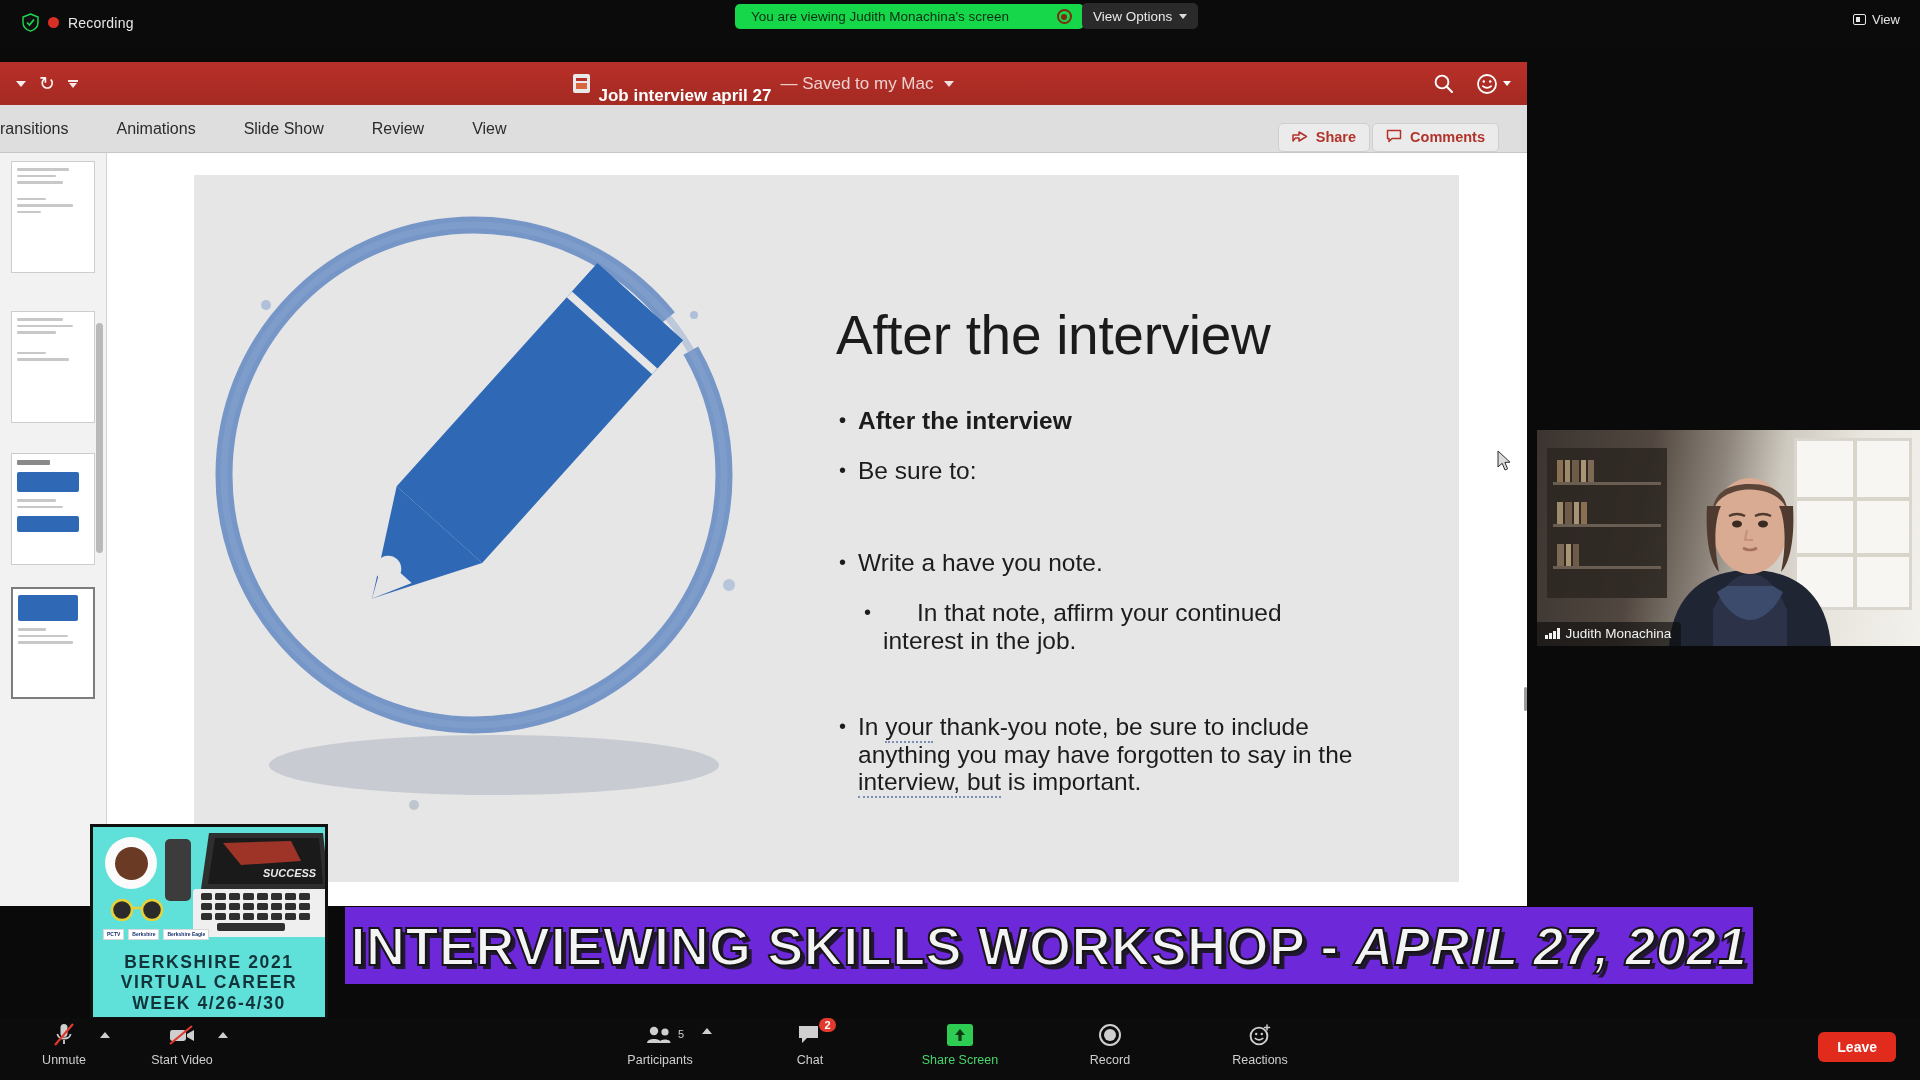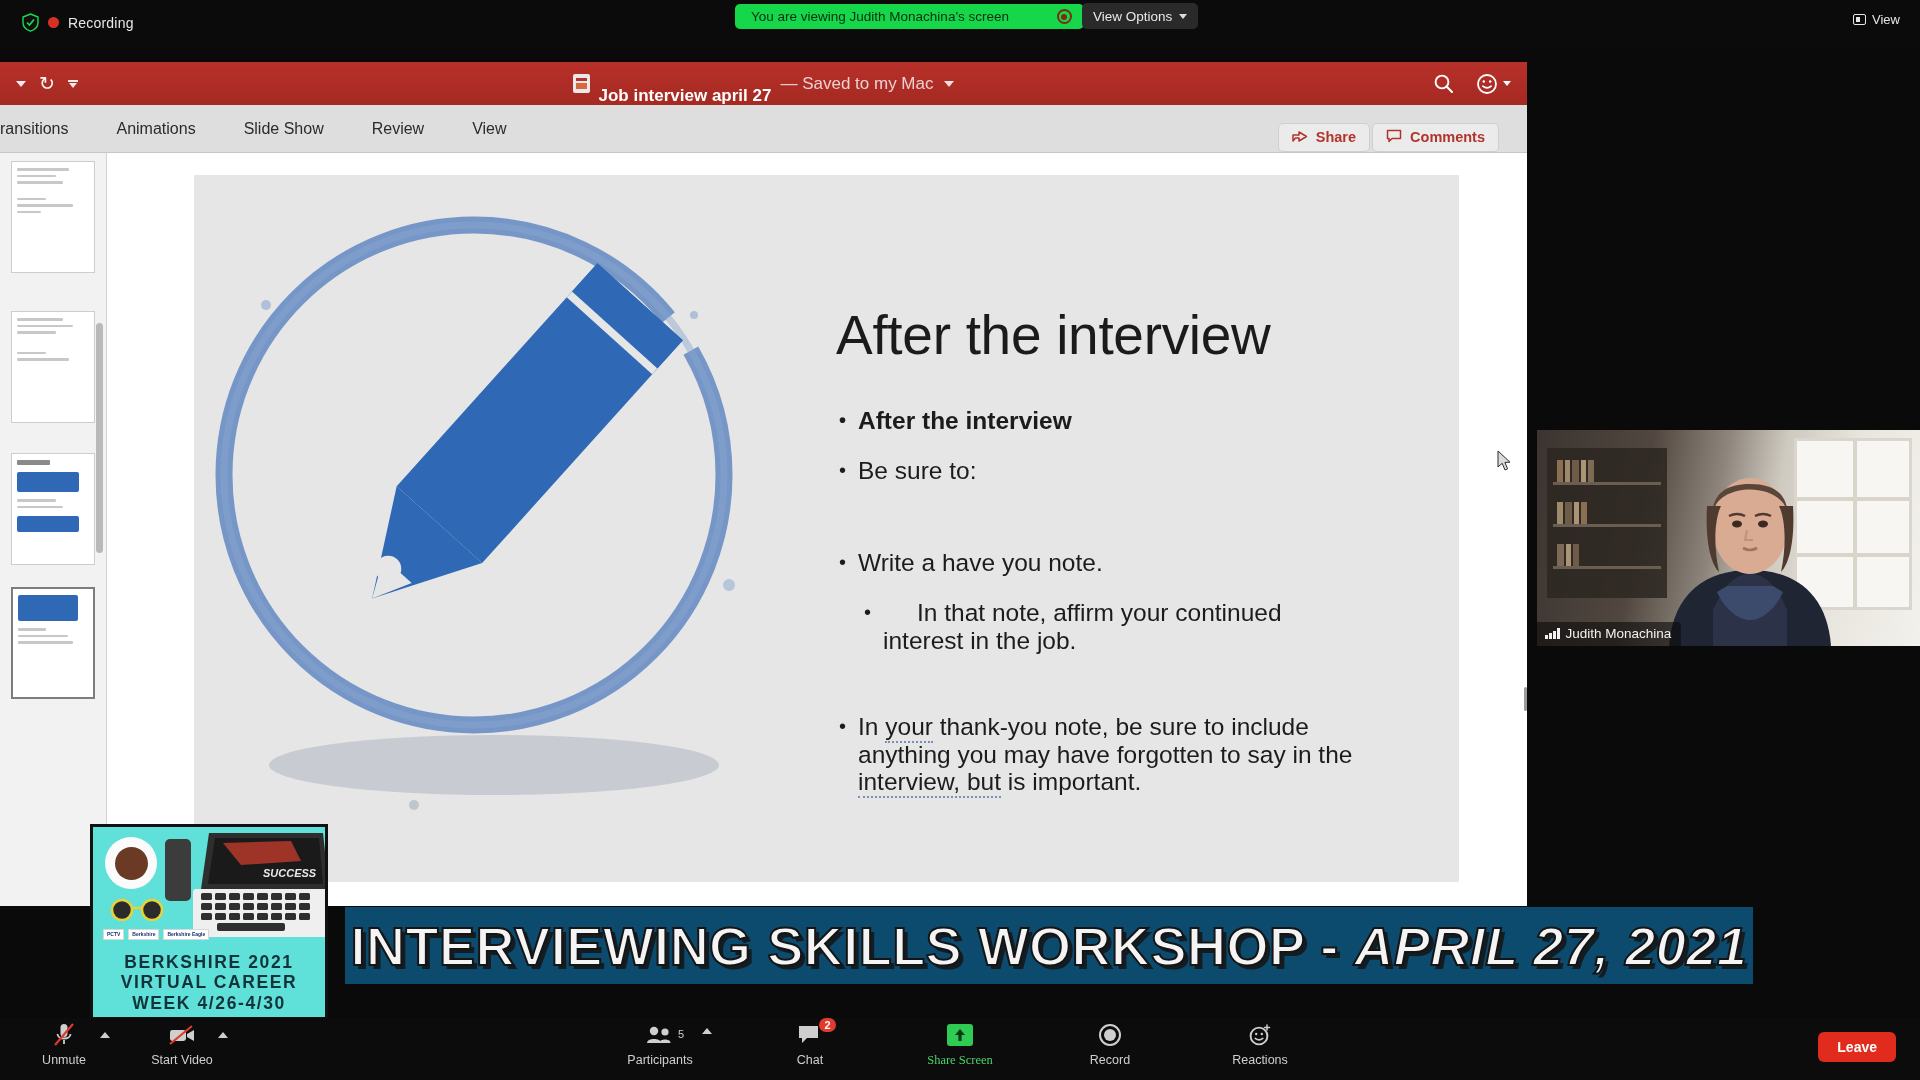--- a/index.html
+++ b/index.html
@@ -131,21 +131,21 @@
   .b-row.sub .txt { text-indent: 34px; }
   .gap-lg { height: 42px; }
   .gap-md { height: 58px; }
   .sp-red { border-bottom: 2.5px dotted #7b8fb5; padding-bottom: 1px; }
   .cursor-arrow { position: absolute; left: 1497px; top: 450px; }
   .stage-divider { position: absolute; right: 0; top: 534px; width: 3px; height: 24px; background: #9b9b9b; border-radius:2px; }
 
   
   .cyan-banner {
     position: absolute; left: 345px; top: 907px; width: 1408px; height: 77px;
-    background: #0c4a6e; display: flex; align-items: center; justify-content: center;
+    background: #6d28d9; display: flex; align-items: center; justify-content: center;
   }
   .cyan-text {
     font-size: 54px; font-weight: 700; letter-spacing: .5px; white-space: nowrap;
     color: #f4f4f4;
     -webkit-text-stroke: 2px #151515;
     text-shadow: 4px 4px 0 rgba(20,20,20,.85);
     font-family: "Liberation Sans", sans-serif;
   }
   .cyan-text .ital { font-style: italic; }
 
@@ -190,21 +190,21 @@
 
   
   .zoom-bottom {
     position: absolute; left: 0; bottom: 0; width: 1920px; height: 62px; background: #0c0c0c;
   }
   .zb-left { position: absolute; left: 22px; top: 4px; display: flex; gap: 24px; }
   .zb-center { position: absolute; left: 0; right: 0; top: 4px; display: flex; justify-content: center; gap: 66px; }
   .zb-item { display: flex; flex-direction: column; align-items: center; width: 84px; position: relative; }
   .zb-ico { height: 26px; display: flex; align-items: center; justify-content: center; position: relative; }
   .zb-txt { color: #cfcfcf; font-size: 12.5px; margin-top: 5px; white-space: nowrap; }
-  .zb-txt.green { color: #49d46a; font-family: Liberation Serif, serif; }
+  .zb-txt.green { color: #49d46a; }
   .zb-caret { position: absolute; right: -10px; top: 6px; width: 0; height: 0;
     border-left: 5px solid transparent; border-right: 5px solid transparent; border-bottom: 6px solid #cfcfcf; }
   .zb-pair { display: flex; align-items: flex-start; }
   .badge {
     position: absolute; top: -4px; right: 16px; background: #e23b2e; color: #fff;
     font-size: 11px; font-weight: 700; border-radius: 8px; padding: 1px 5px; min-width: 17px; text-align: center;
   }
   .pcount { position: absolute; top: 6px; right: 18px; color: #cfcfcf; font-size: 11px; }
   .leave-btn {
     position: absolute; right: 24px; top: 14px;

